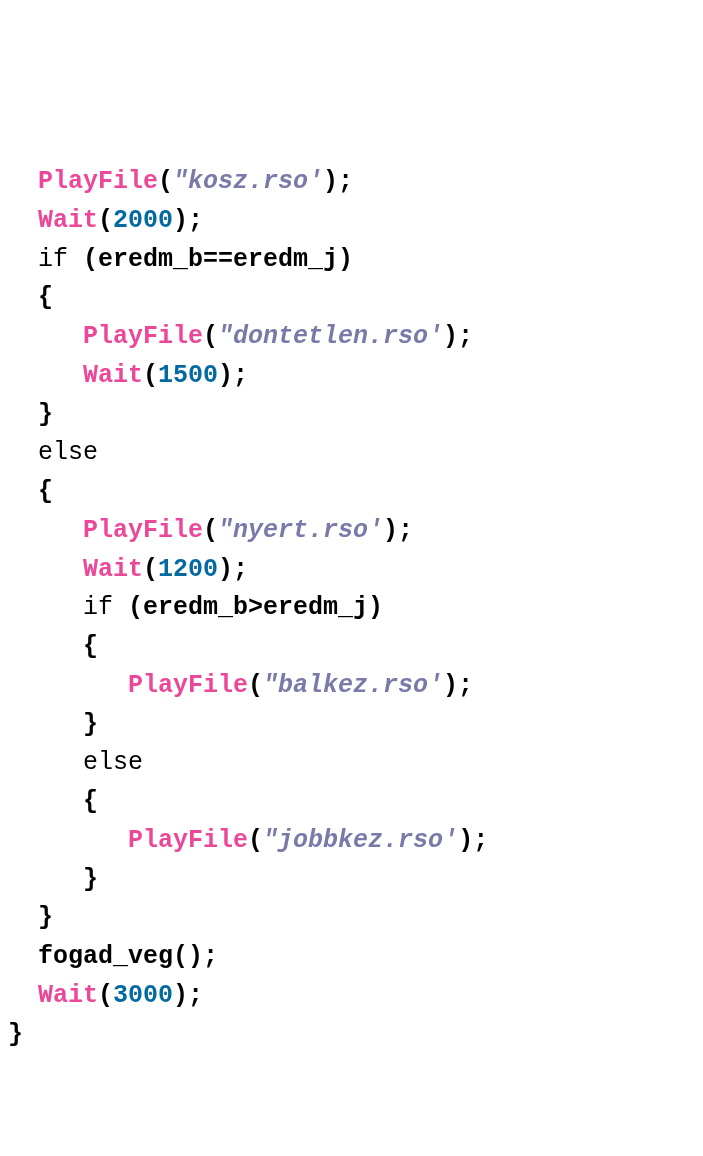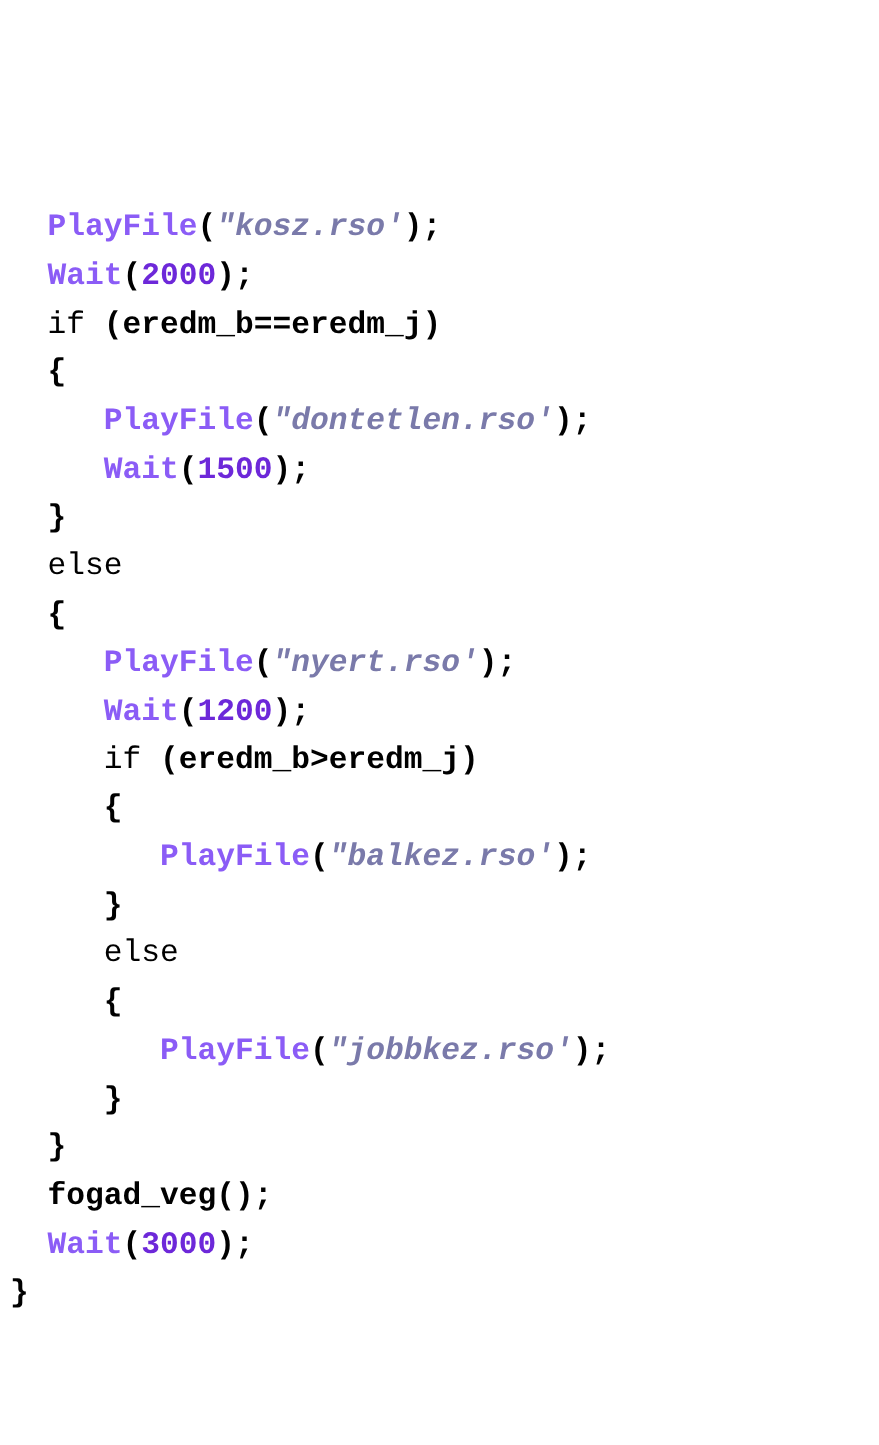--- a/index.html
+++ b/index.html
@@ -6,23 +6,23 @@
       margin: 0;
       padding: 8px;
       background: #ffffff;
       font-family: "Courier New", Courier, monospace;
       font-size: 25px;
       line-height: 1.55;
       color: #000000;
       white-space: pre;
       font-weight: bold;
     }
-    .fn { color: #8b5cf6; }
+    .fn { color: #ec4899; }
     .str { color: #7a7aaa; font-style: italic; }
-    .num { color: #6d28d9; }
+    .num { color: #0369a1; }
     .kw { font-weight: normal; }
   </style>
 </head>
 <body>
 
 
 
 <div id="code-block"><div>  <span class="fn">PlayFile</span><span>(</span><span class="str">"kosz.rso'</span><span>);</span></div><div>  <span class="fn">Wait</span><span>(</span><span class="num">2000</span><span>);</span></div><div>  <span class="kw">if</span><span> (eredm_b==eredm_j)</span></div><div>  <span>{</span></div><div>     <span class="fn">PlayFile</span><span>(</span><span class="str">"dontetlen.rso'</span><span>);</span></div><div>     <span class="fn">Wait</span><span>(</span><span class="num">1500</span><span>);</span></div><div>  <span>}</span></div><div>  <span class="kw">else</span></div><div>  <span>{</span></div><div>     <span class="fn">PlayFile</span><span>(</span><span class="str">"nyert.rso'</span><span>);</span></div><div>     <span class="fn">Wait</span><span>(</span><span class="num">1200</span><span>);</span></div><div>     <span class="kw">if</span><span> (eredm_b&gt;eredm_j)</span></div><div>     <span>{</span></div><div>        <span class="fn">PlayFile</span><span>(</span><span class="str">"balkez.rso'</span><span>);</span></div><div>     <span>}</span></div><div>     <span class="kw">else</span></div><div>     <span>{</span></div><div>        <span class="fn">PlayFile</span><span>(</span><span class="str">"jobbkez.rso'</span><span>);</span></div><div>     <span>}</span></div><div>  <span>}</span></div><div>  <span>fogad_veg();</span></div><div>  <span class="fn">Wait</span><span>(</span><span class="num">3000</span><span>);</span></div><div><span>}</span></div></div>
 
 

